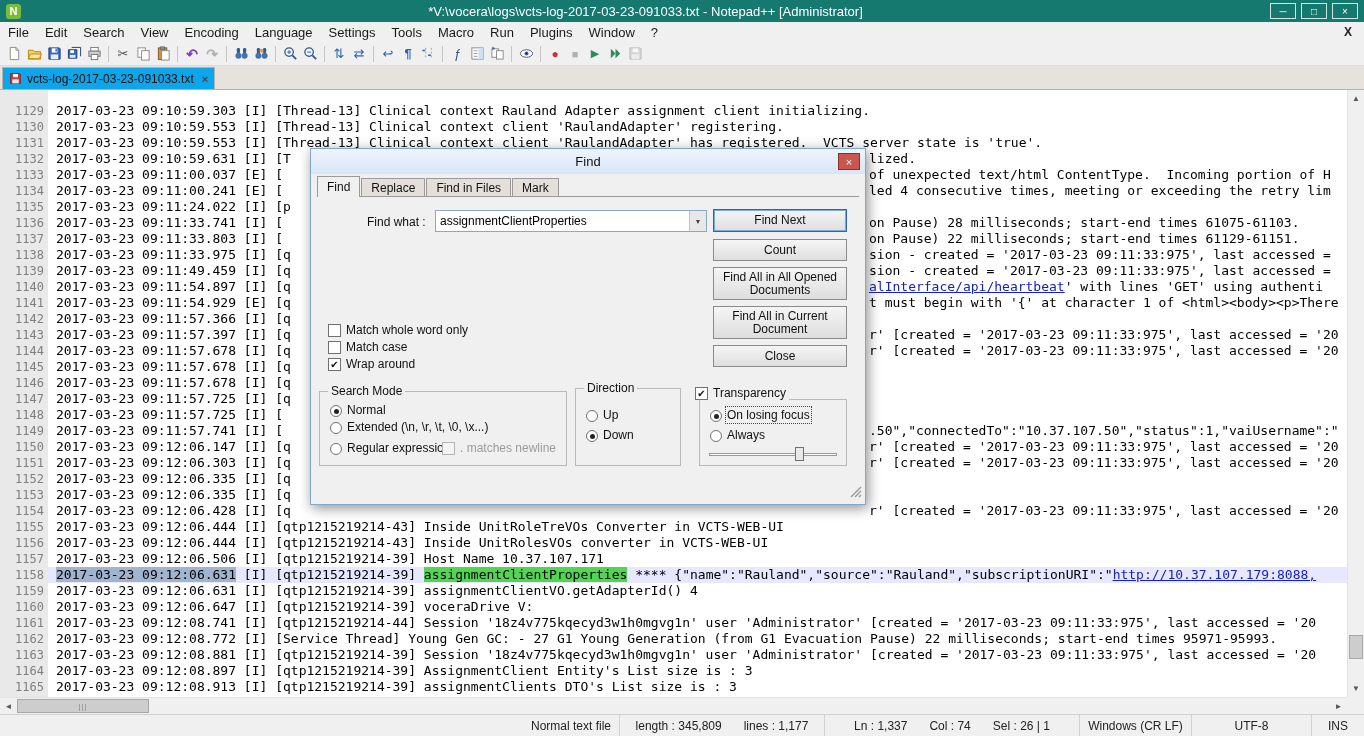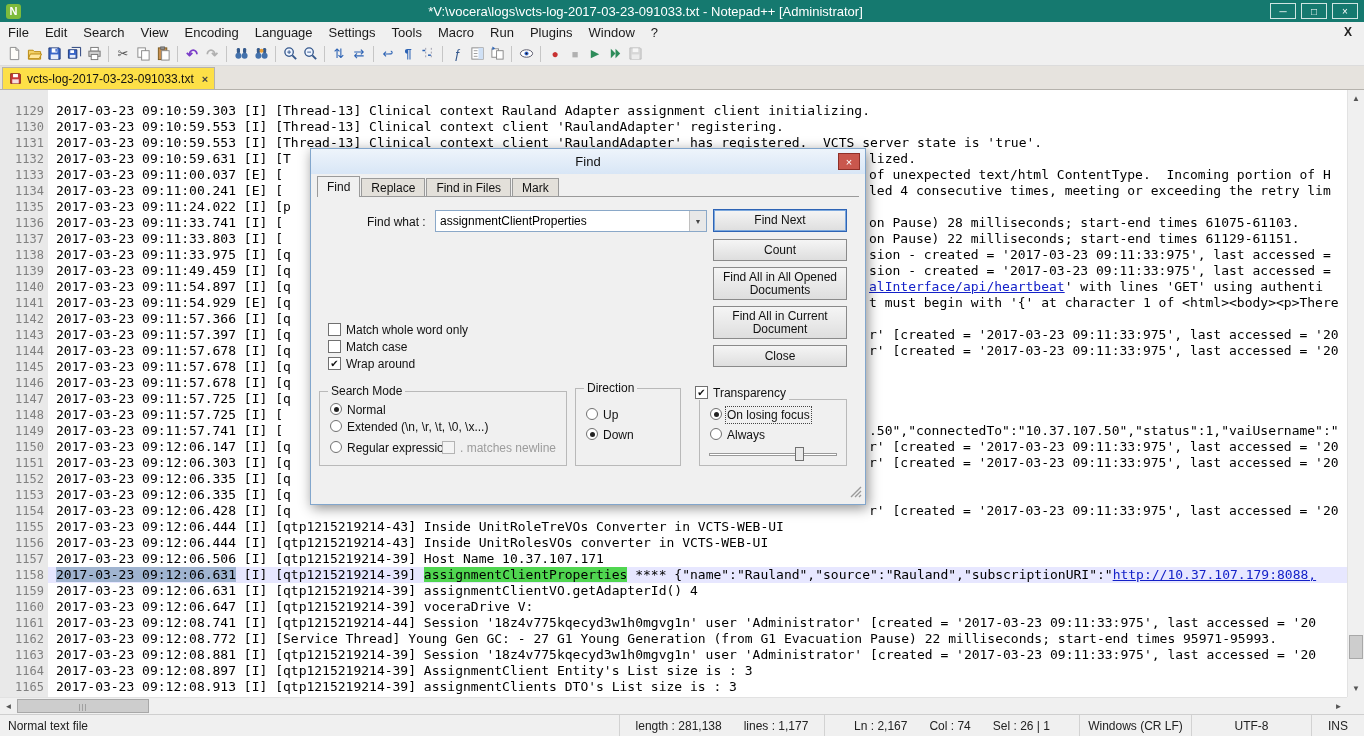--- a/index.html
+++ b/index.html
@@ -21,21 +21,21 @@
 
 
 .toolbar{position:absolute;left:0;top:42px;width:100%;height:24px;background:#f0f0f0;display:flex;align-items:center;padding-left:4px;border-bottom:1px solid #dcdcdc}
 .tbico{width:20px;height:20px;display:inline-flex;align-items:center;justify-content:center}
 .tbico svg{width:15px;height:15px;display:block}
 .tbico.dis{opacity:.4;filter:grayscale(1)}
 .tbsep{width:1px;height:16px;background:#c6c6c6;margin:0 4px}
 
 
 .tabbar{position:absolute;left:0;top:66px;width:100%;height:24px;background:#e6e3de;border-bottom:1px solid #b5b2ac;display:flex;align-items:flex-end}
-.tab{height:22px;margin-left:2px;background:#fde047;border:1px solid #b5b2ac;border-bottom:none;display:flex;align-items:center;padding:0 6px;gap:5px;font-size:12px}
+.tab{height:22px;margin-left:2px;background:#0ea5e9;border:1px solid #b5b2ac;border-bottom:none;display:flex;align-items:center;padding:0 6px;gap:5px;font-size:12px}
 .tab .tabicon svg{width:13px;height:13px;display:block}
 .tabclose{font-size:11px;color:#444;font-weight:bold;margin-left:3px}
 
 
 .editor{position:absolute;left:0;top:90px;width:1347px;height:607px;overflow:hidden;background:linear-gradient(to right,#e9e9e9 0,#e9e9e9 48px,#ffffff 48px);font-family:"DejaVu Sans Mono","Liberation Mono",monospace;font-size:13px;color:#000}
 .ed-lines{padding-top:13px}
 .ed-line{position:relative;height:16px;line-height:16px;white-space:pre}
 .ed-line.hl{background:linear-gradient(to right,#e9e9e9 0,#e9e9e9 48px,#e7e7ff 48px)}
 .ln{position:absolute;left:0;top:0;width:44px;text-align:right;color:#808080;font-size:12px}
 .lseg{position:absolute;left:56px;top:0}
@@ -51,37 +51,37 @@
 .varrow{position:absolute;left:0;width:16px;height:17px;display:flex;align-items:center;justify-content:center;font-size:8px;color:#555}
 .vthumb{position:absolute;left:1px;width:14px;background:#cdcdcd;border:1px solid #a8a8a8}
 .hscroll{position:absolute;left:0;top:697px;width:1347px;height:17px;background:#f0f0f0;border-top:1px solid #e2e2e2}
 .harrow{position:absolute;top:0;width:17px;height:16px;display:flex;align-items:center;justify-content:center;font-size:8px;color:#555}
 .hthumb{position:absolute;left:17px;top:1px;width:132px;height:14px;background:#cdcdcd;border:1px solid #a8a8a8;display:flex;align-items:center;justify-content:center;color:#8a8a8a;font-size:8px;letter-spacing:1px}
 .corner{position:absolute;left:1347px;top:697px;width:17px;height:17px;background:#f0f0f0}
 
 
 .statusbar{position:absolute;left:0;top:714px;width:100%;height:22px;background:#f0f0f0;border-top:1px solid #cfcfcf;display:flex;font-size:12px;color:#222}
 .sb{display:flex;align-items:center;justify-content:center;border-right:1px solid #d2d2d2;padding:0 8px;gap:22px;white-space:nowrap}
-.sb.first{flex:1;justify-content:flex-start}
+.sb.first{flex:1;justify-content:flex-end}
 .sb.last{border-right:none}
 
 
 .dialog{position:absolute;left:310px;top:148px;width:556px;height:357px;background:#f0f0f0;border:1px solid #82a6cc;box-shadow:2px 3px 12px rgba(0,0,0,.45);z-index:10;font-size:12px}
 .dtitle{position:absolute;left:0;top:0;right:0;height:25px;background:linear-gradient(#eef4fb,#d8e6f6);display:flex;align-items:center;justify-content:center;font-size:13px;color:#111}
 .dclose{position:absolute;right:5px;top:4px;width:22px;height:17px;background:#c9574d;border:1px solid #8f2f28;color:#fff;font-size:11px;display:flex;align-items:center;justify-content:center}
 .tabstrip{position:absolute;left:6px;top:27px;right:6px;height:21px;border-bottom:1px solid #9a9a9a;display:flex;align-items:flex-end}
 .dtab{padding:0 9px;border:1px solid #9a9a9a;border-bottom:none;background:#e3e0da;height:18px;display:flex;align-items:center;margin-right:1px;position:relative}
 .dtab.active{background:#f0f0f0;height:21px;margin-bottom:-1px;z-index:2}
 .dlabel{position:absolute;white-space:nowrap}
 .combo{position:absolute;left:124px;top:61px;width:272px;height:22px;background:#fff;border:1px solid #8aa8c8;display:flex;align-items:center}
 .combo input{flex:1;border:none;outline:none;font-size:12px;padding:0 4px;font-family:"Liberation Sans",sans-serif;background:transparent;min-width:0}
 .combo .arrow{width:17px;height:100%;background:#e8e8e8;border-left:1px solid #c0c0c0;display:flex;align-items:center;justify-content:center;font-size:7px;color:#444}
 .dbtn{position:absolute;left:402px;width:134px;background:linear-gradient(#f5f5f5,#dedede);border:1px solid #8a8a8a;display:flex;align-items:center;justify-content:center;text-align:center;line-height:13px;padding:1px}
 .dbtn.default{border:1px solid #2e64b5;box-shadow:inset 0 0 0 1px #7ca8dd}
-.chk,.rad{position:absolute;display:flex;align-items:flex-start;gap:5px;white-space:nowrap}
+.chk,.rad{position:absolute;display:flex;align-items:flex-end;gap:5px;white-space:nowrap}
 .cbox{width:13px;height:13px;background:#fff;border:1px solid #707070;display:flex;align-items:center;justify-content:center;font-size:10px;color:#111;line-height:1}
 .chk.dis .cbox{border-color:#b4b4b4;background:#f4f4f4}
 .chk.dis{color:#9c9c9c}
 .rdot{width:12px;height:12px;border:1px solid #707070;border-radius:50%;background:#fff;position:relative;flex:0 0 auto}
 .rad.on .rdot::after{content:"";position:absolute;left:3px;top:3px;width:5px;height:5px;background:#222;border-radius:50%}
 .focus-dotted{outline:1px dotted #444;outline-offset:1px}
 .group{position:absolute;border:1px solid #b9b9b9}
 .group .glabel{position:absolute;left:8px;top:-8px;background:#f0f0f0;padding:0 3px}
 .transchk{background:#f0f0f0;z-index:3;padding-right:3px}
 .slider{position:absolute;width:128px;height:16px}
@@ -450,25 +450,25 @@
     <span class="grip"><svg width="12" height="12" viewBox="0 0 12 12">
           <path d="M11 1L1 11M11 5L5 11M11 9L9 11" stroke="#9a9a9a" stroke-width="1.4"></path>
         </svg></span>
   </div>
 
   <div class="statusbar">
     <div class="sb first">
         <span>Normal text file</span>
       </div>
     <div class="sb" style="width:205px">
-      <span>length : 281,138</span>
+      <span>length : 345,809</span>
       <span>lines : 1,177</span>
     </div>
     <div class="sb" style="width:255px">
-      <span>Ln : 2,167</span>
+      <span>Ln : 1,337</span>
       <span>Col : 74</span>
       <span>Sel : 26 | 1</span>
     </div>
     <div class="sb" style="width:112px">
         <span>Windows (CR LF)</span>
       </div>
     <div class="sb" style="width:120px">
         <span>UTF-8</span>
       </div>
     <div class="sb last" style="width:52px">

